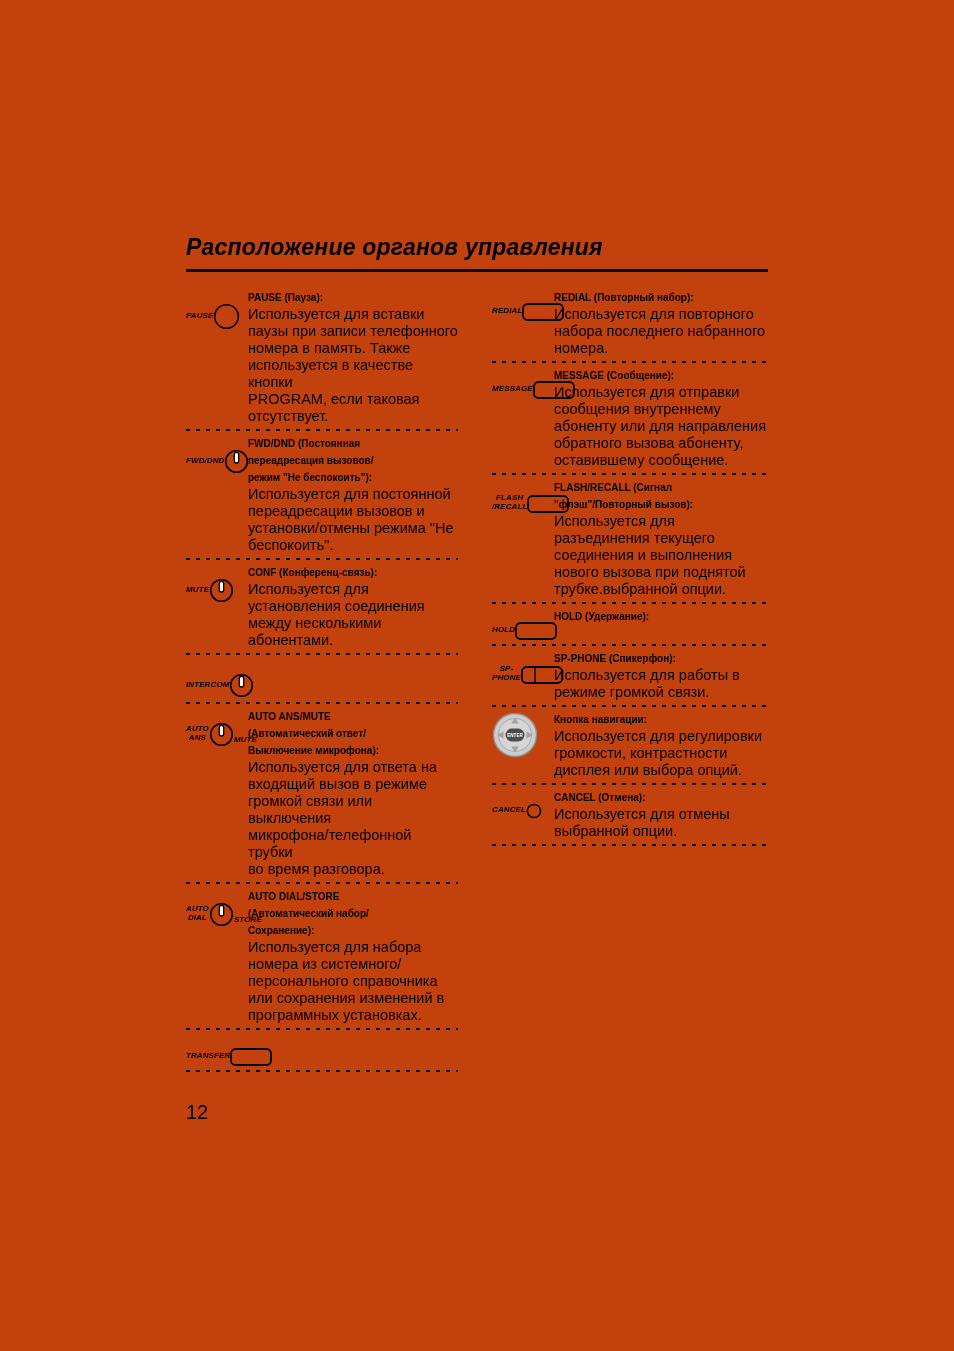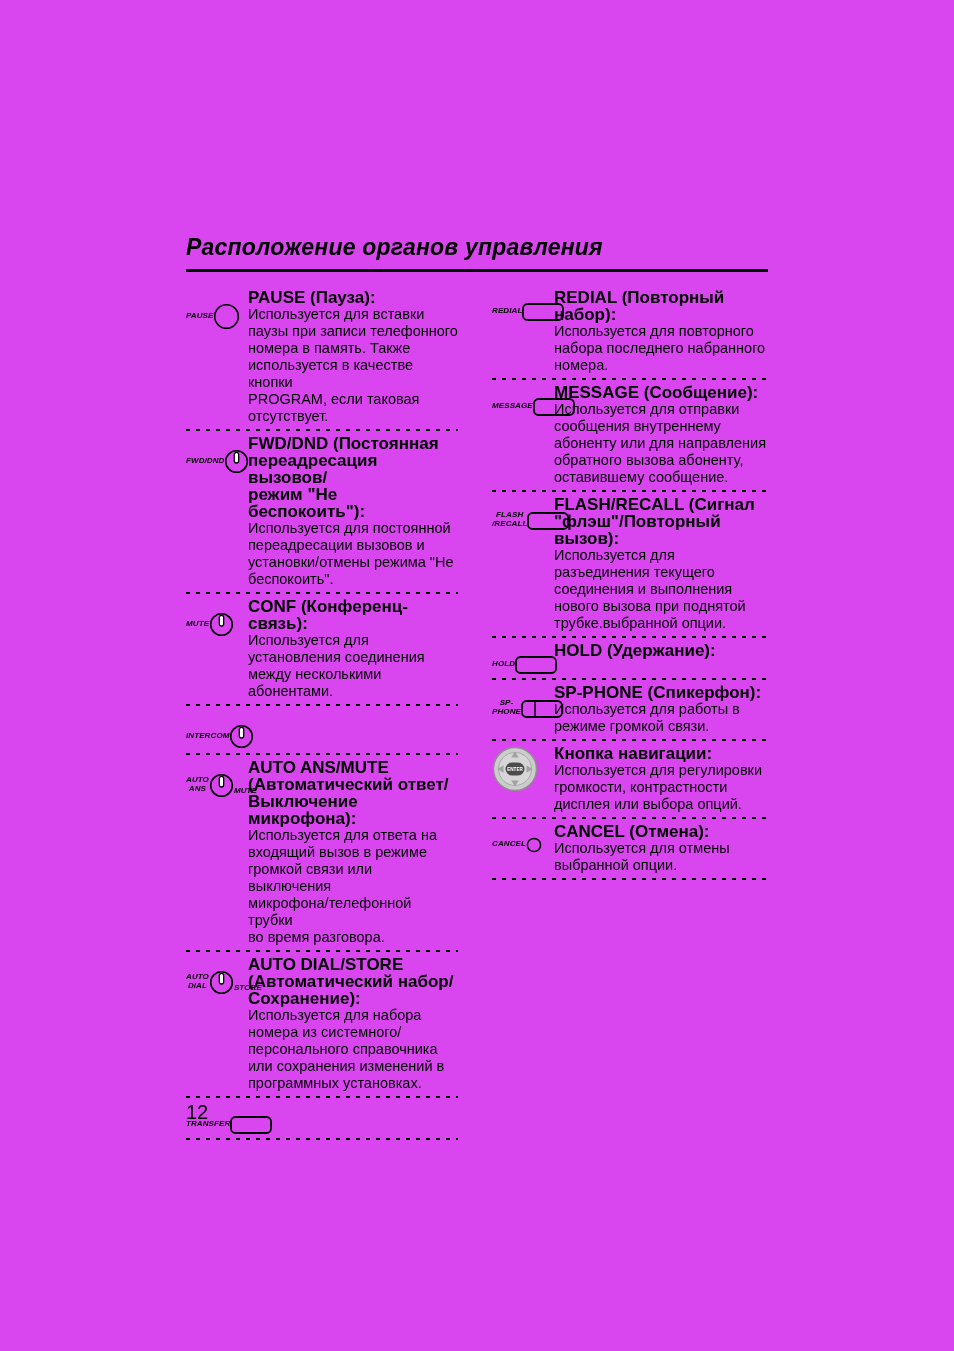--- a/index.html
+++ b/index.html
@@ -1,20 +1,20 @@
 <!DOCTYPE html>
 <html><head>
 <meta charset="utf-8">
 <style>
   html, body { margin: 0; padding: 0; background: #ffffff; }
   .page {
     position: relative;
     width: 954px;
     height: 1351px;
-    background: #d946ef;
+    background: #c2410c;
     font-family: "Liberation Sans", sans-serif;
     color: #000;
     overflow: hidden;
   }
   .page-title {
     position: absolute;
     left: 186px;
     top: 234px;
     font-size: 23px;
     font-weight: bold;
@@ -38,21 +38,21 @@
     flex: 0 0 62px;
     width: 62px;
     display: flex;
     align-items: center;
     padding-top: 14px;
     box-sizing: border-box;
   }
   .icon-col.nav { padding-top: 1px; }
   .text-col { flex: 1 1 auto; min-width: 0; }
   .sec-heading {
-    font-size: 17px;
+    font-size: 10px;
     line-height: 17px;
     font-weight: bold;
     white-space: pre-line;
   }
   .sec-body {
     font-size: 14.5px;
     line-height: 17px;
     white-space: pre-line;
   }
   .btn-label {

